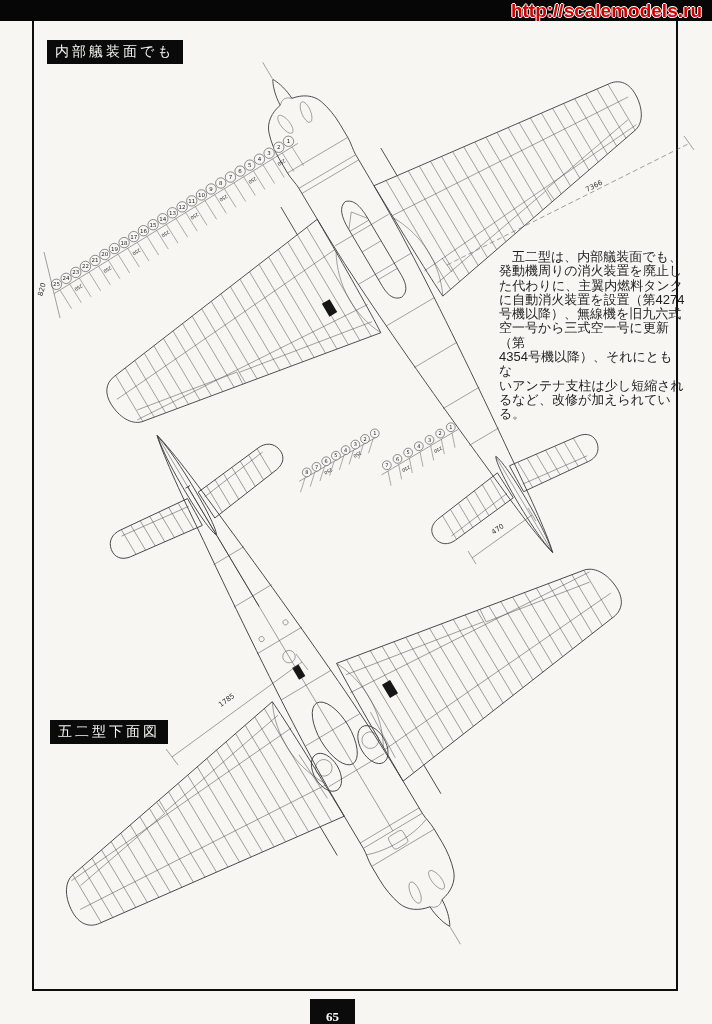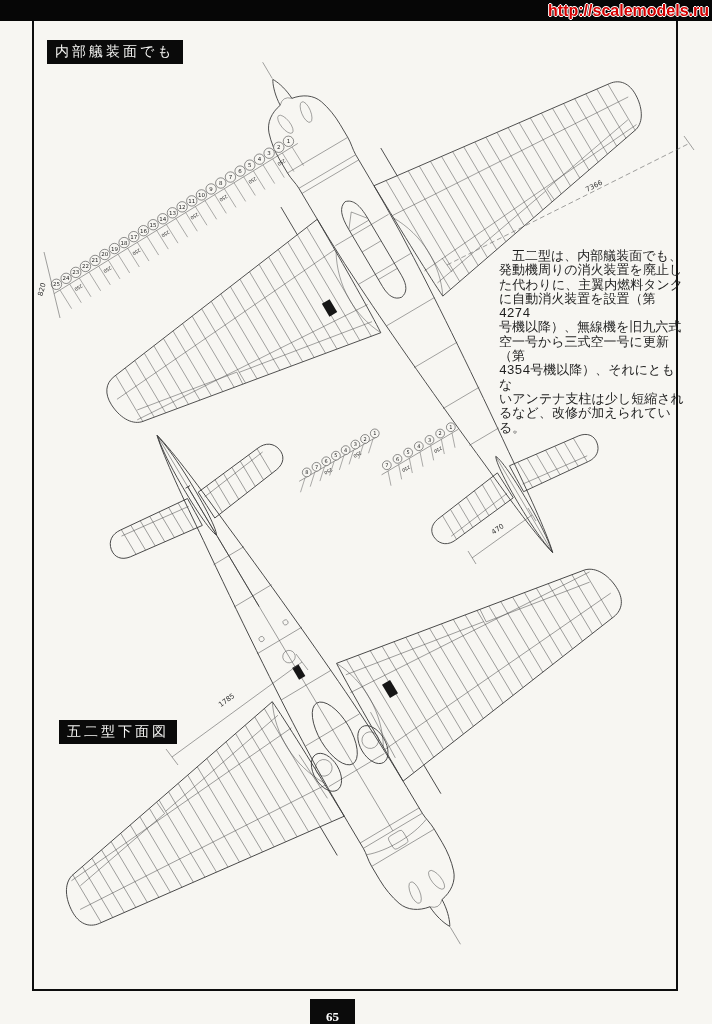--- a/index.html
+++ b/index.html
@@ -1,35 +1,35 @@
 <!DOCTYPE html>
 <html><head>
 <meta charset="utf-8">
 <style>
   html,body{margin:0;padding:0;background:#ffffff;}
   .page{position:relative;width:712px;height:1024px;background:#f7f6f2;overflow:hidden;
         font-family:"Liberation Sans","DejaVu Sans",sans-serif;}
   
   .topbar{position:absolute;left:0;top:0;width:712px;height:21px;background:#060606;
           display:flex;justify-content:flex-end;align-items:center;z-index:30;}
-  .url{color:#d40000;font-weight:bold;font-size:16px;line-height:21px;padding-right:3px;
+  .url{color:#d40000;font-weight:bold;font-size:19px;line-height:21px;padding-right:10px;
        font-family:"Liberation Sans",sans-serif;
        text-shadow:-1px 0 0 #fff,1px 0 0 #fff,0 -1px 0 #fff,0 1px 0 #fff;}
   
   .frame{position:absolute;left:32px;top:12px;width:646px;height:979px;
          border:2px solid #0d0d0d;box-sizing:border-box;z-index:1;}
   
   .label{position:absolute;background:#0a0a0a;color:#f4f4f2;font-size:14px;
          padding:3px 8px;letter-spacing:3px;z-index:20;white-space:nowrap;}
   .label-top{left:47px;top:40px;}
-  .label-bottom{left:59px;top:720px;}
+  .label-bottom{left:50px;top:720px;}
   
   .desc{position:absolute;left:499px;top:250px;width:186px;font-size:13px;
         line-height:14.3px;color:#1e1e1e;white-space:pre-line;z-index:20;
-        font-family:Liberation Mono, monospace;}
+        font-family:Liberation Sans, sans-serif;}
   
   .pagenum{position:absolute;left:310px;top:999px;width:45px;height:35px;background:#0b0b0b;
            color:#ffffff;display:flex;align-items:center;justify-content:center;
            font-family:"Liberation Serif",serif;font-weight:bold;font-size:13px;z-index:30;}
   svg.art{position:absolute;left:0;top:0;z-index:10;}
   .ln{stroke:#3b3b3b;fill:none;stroke-width:.8;}
   .thin{stroke:#4a4a4a;fill:none;stroke-width:.45;}
   .dim{stroke:#555;fill:none;stroke-width:.55;}
   .dimtext{fill:#333;font-size:7px;font-family:"DejaVu Sans",sans-serif;}
   .sttext{fill:#222;font-family:"DejaVu Sans",sans-serif;}

